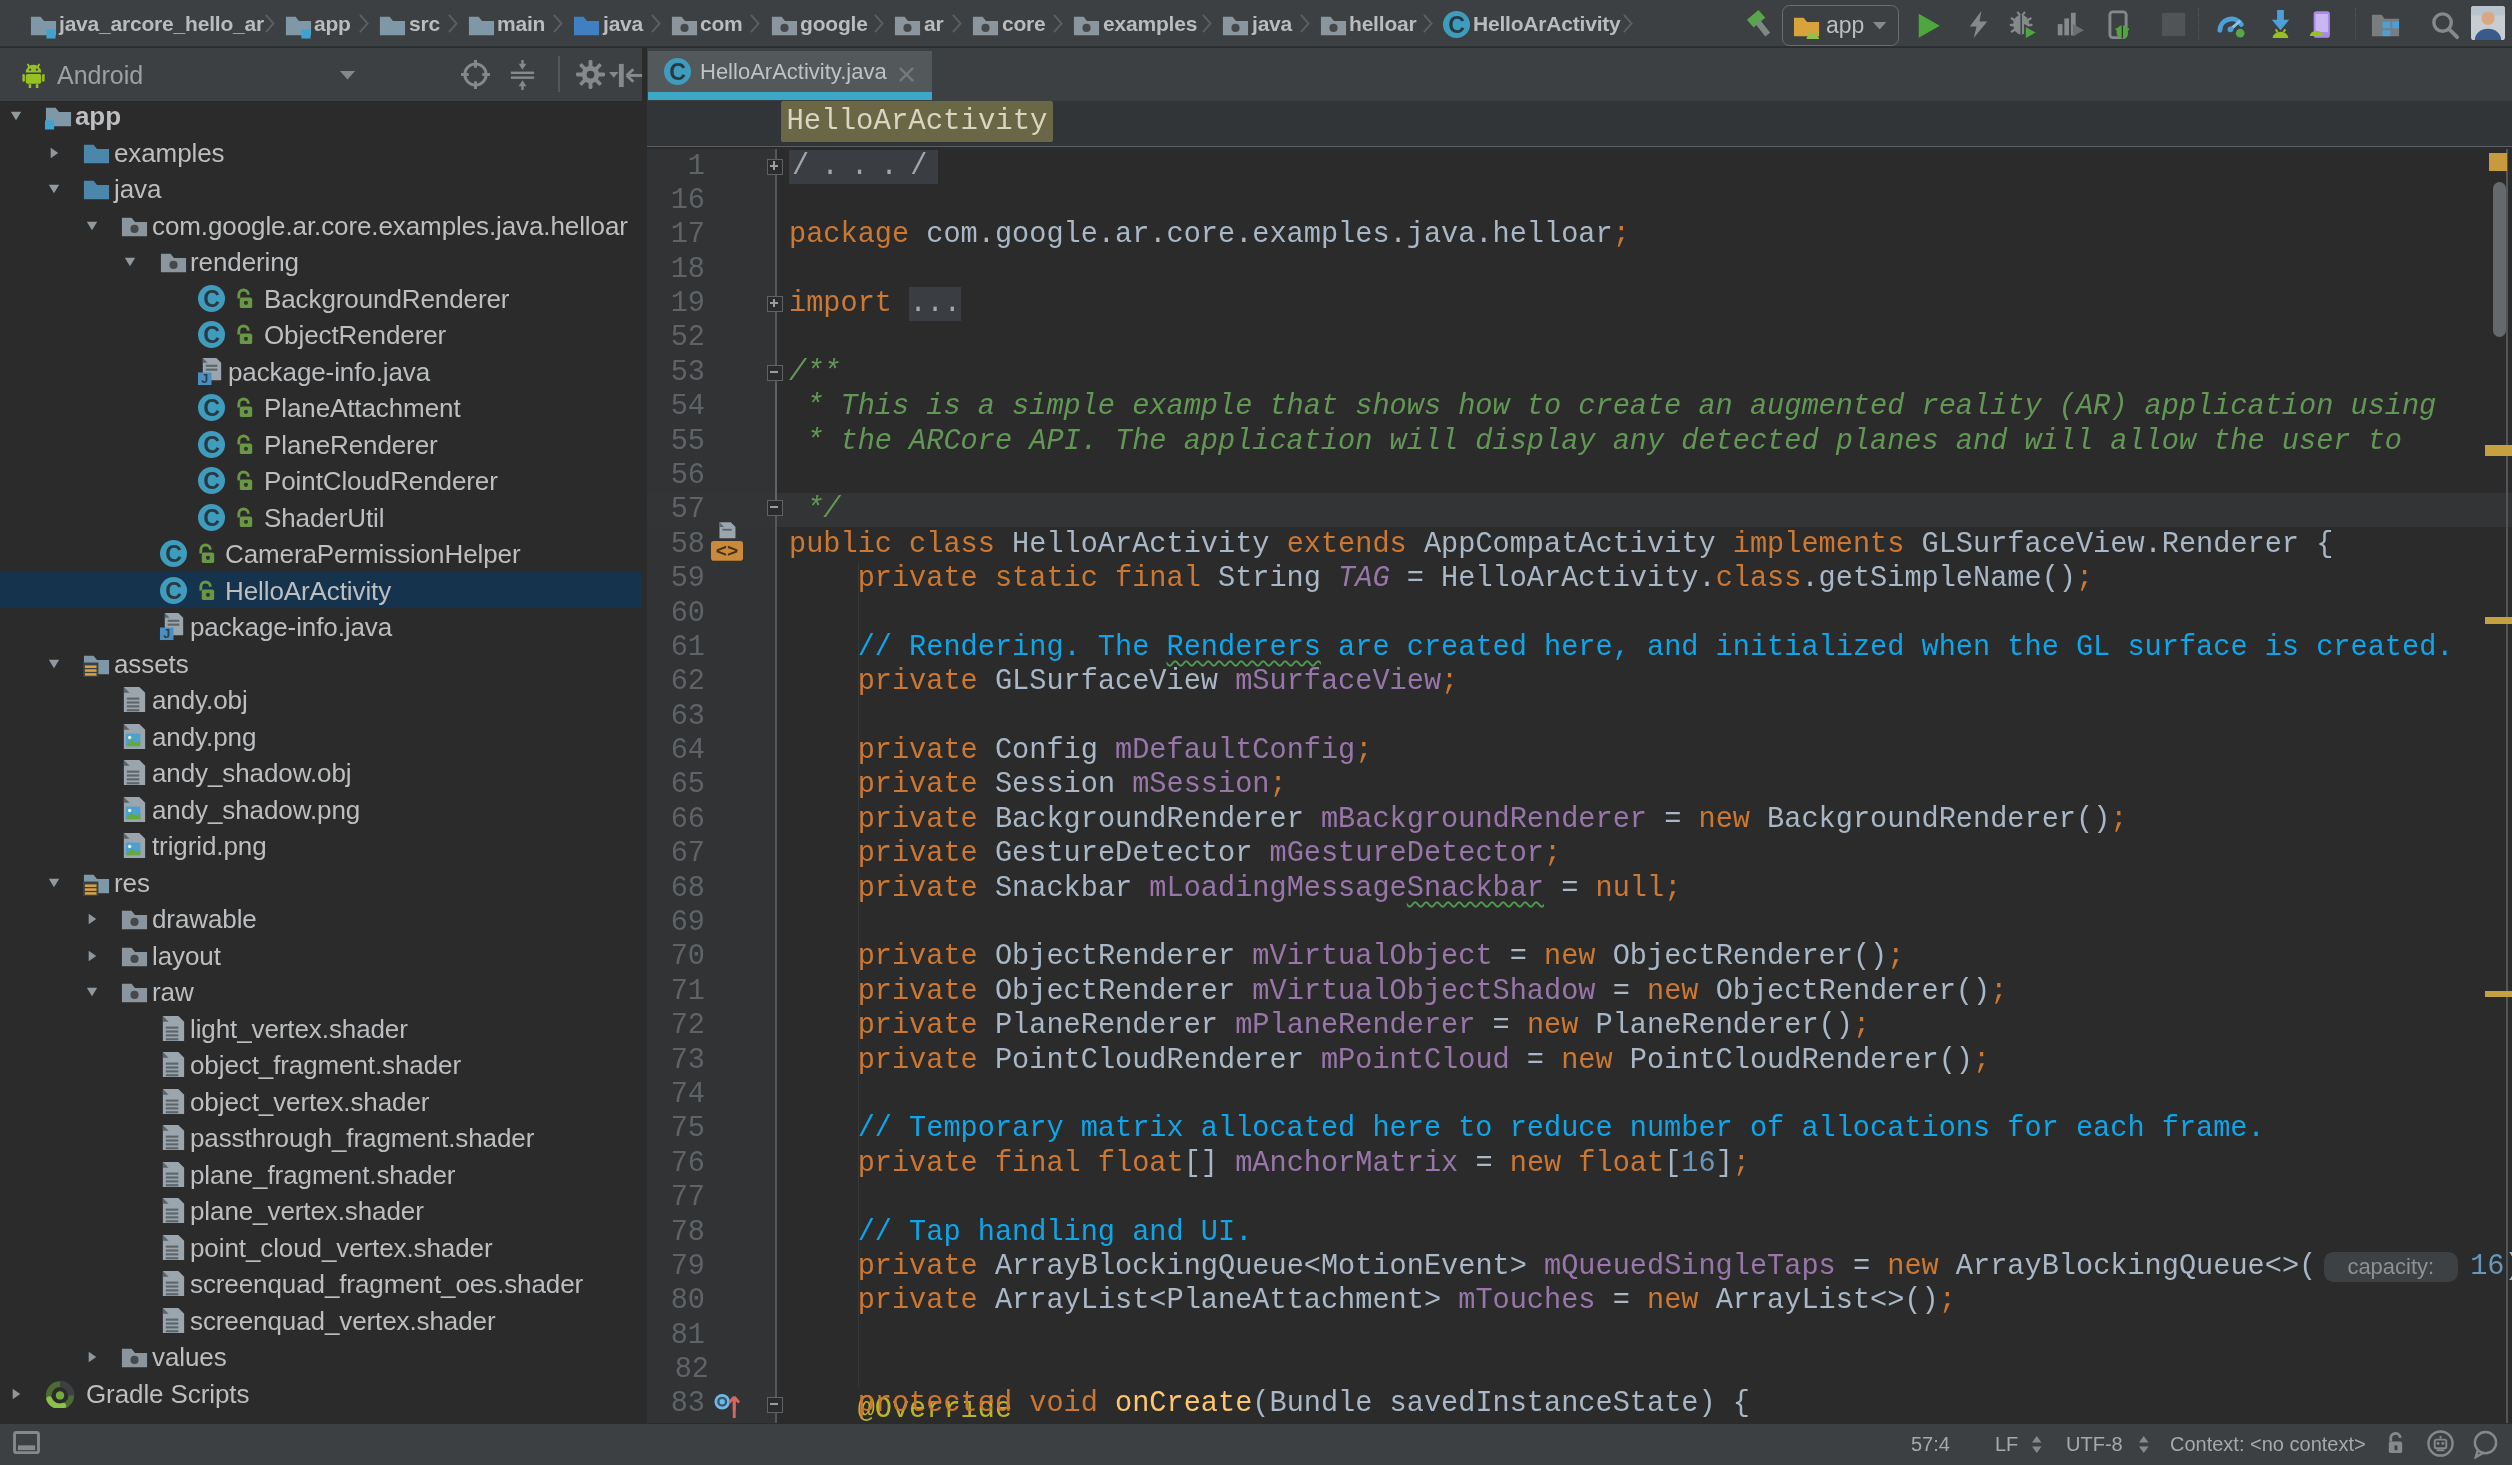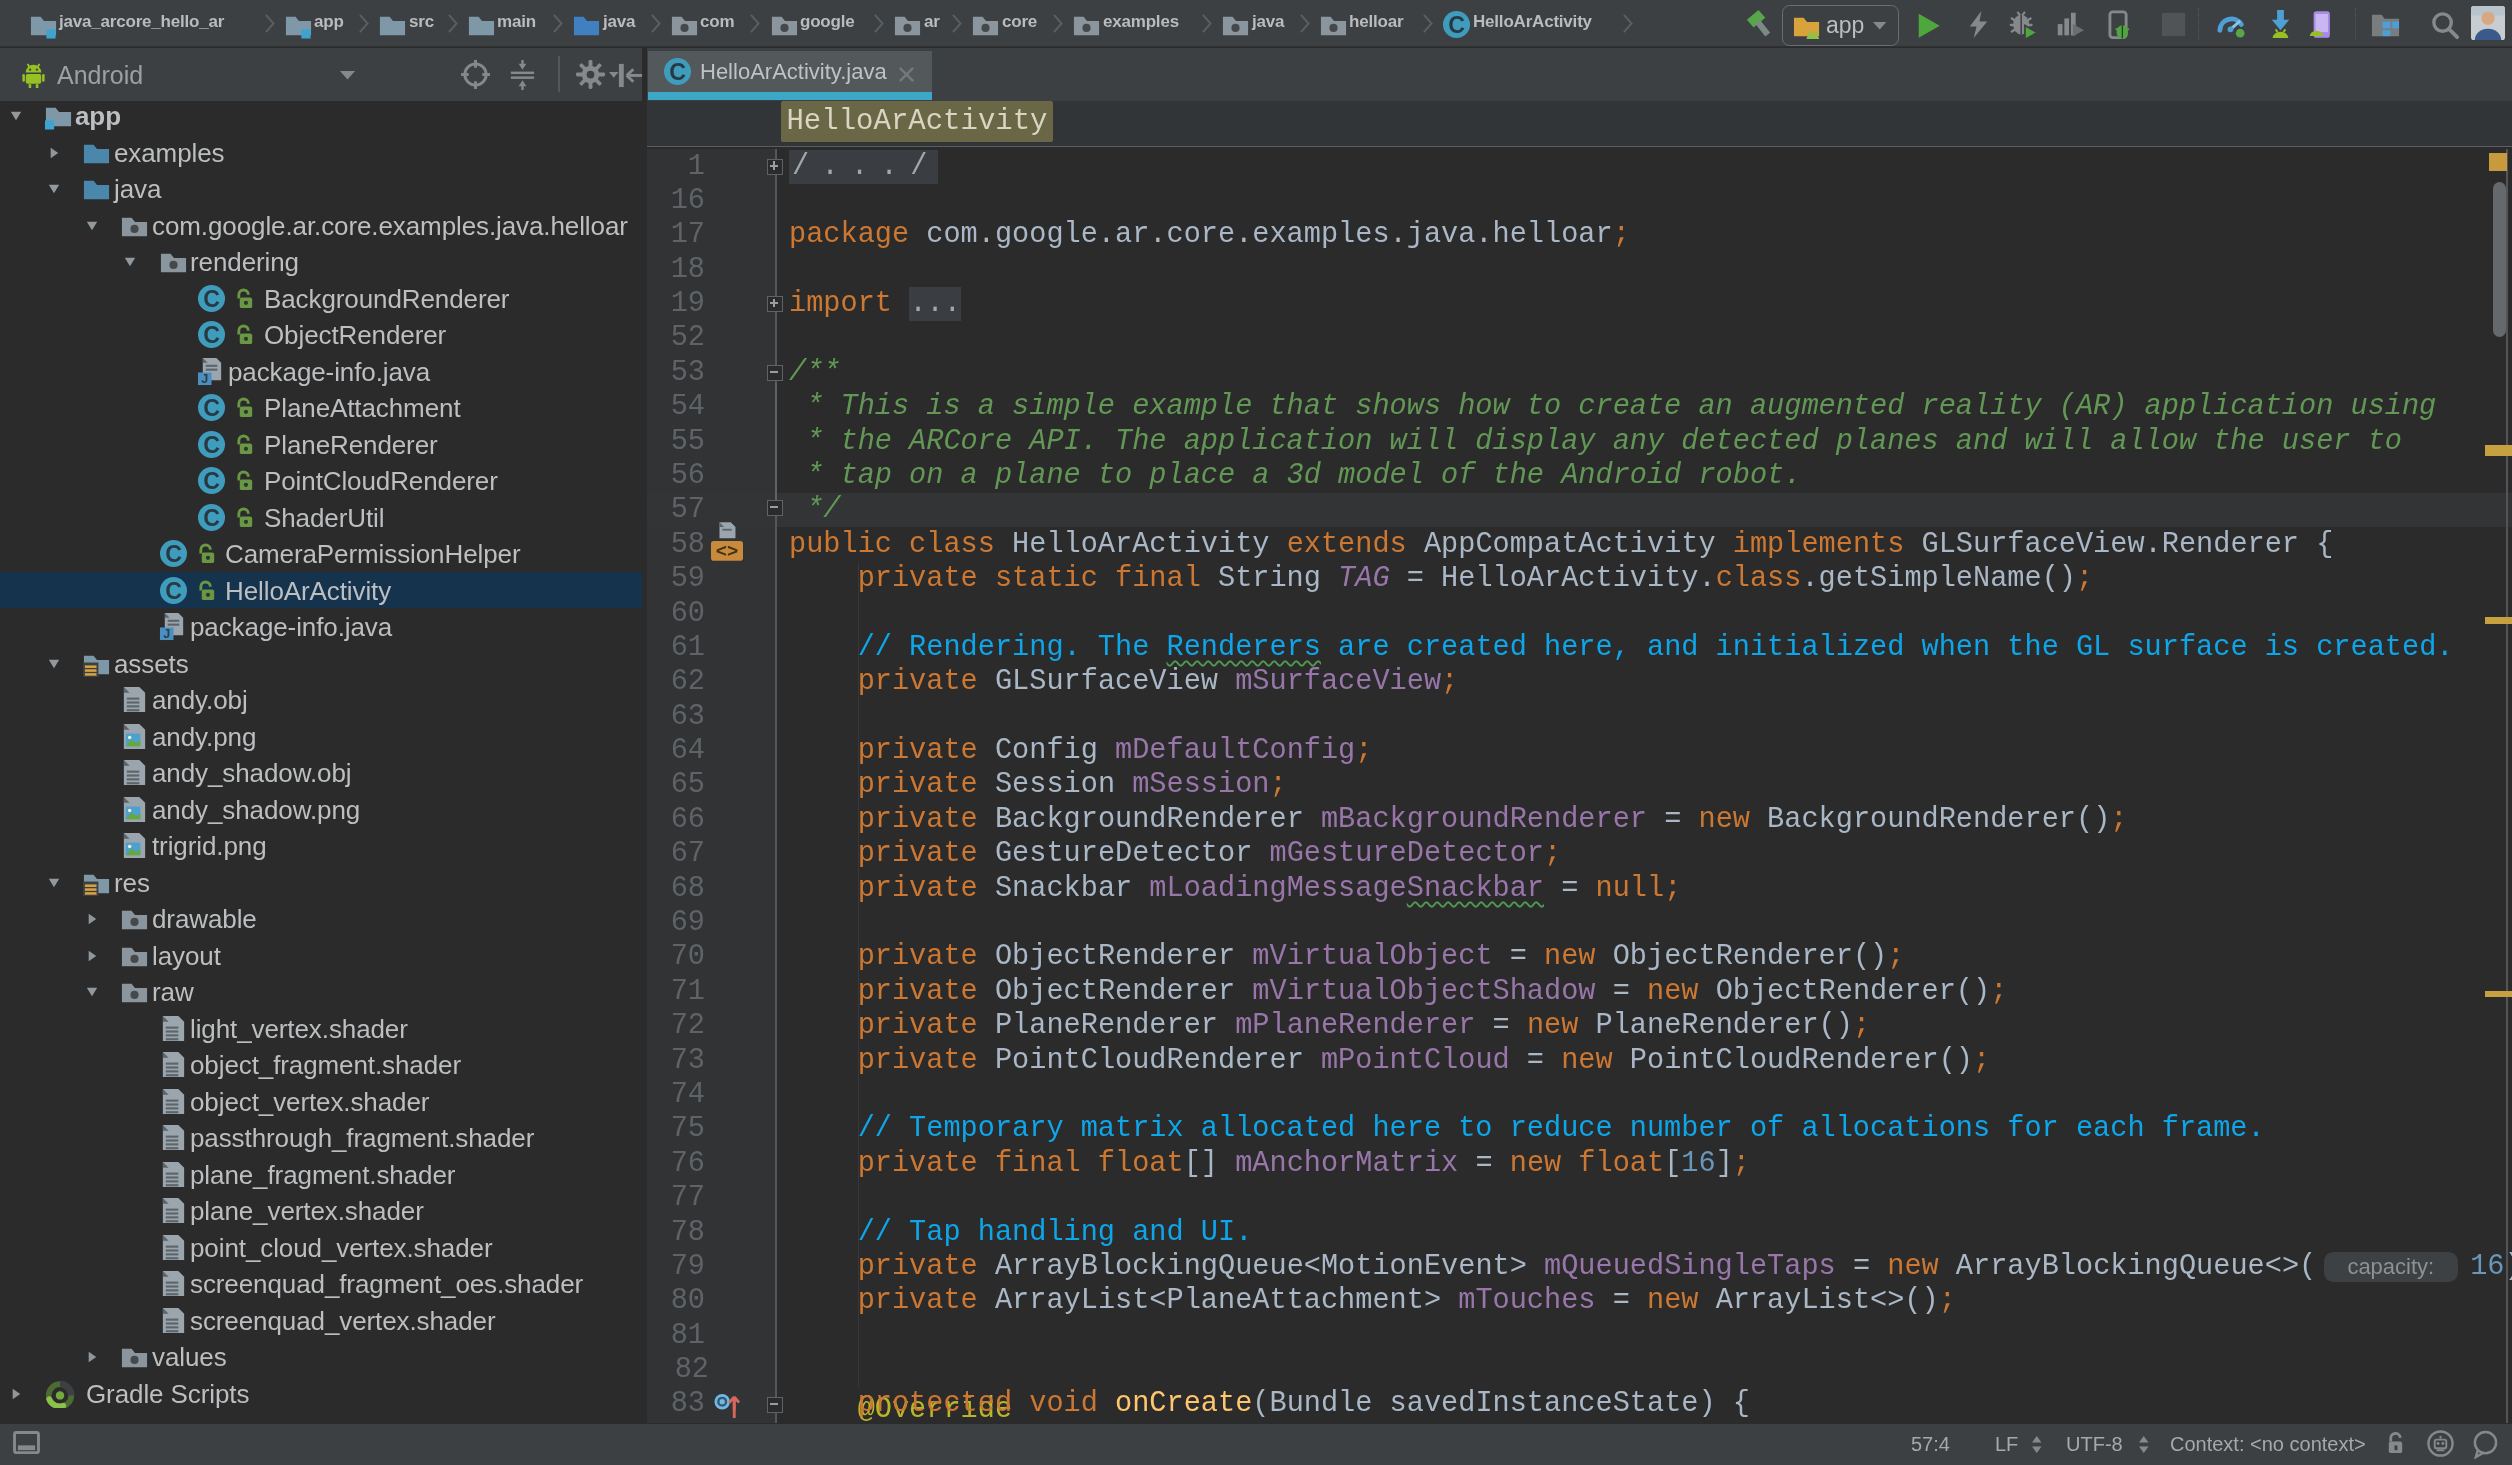--- a/index.html
+++ b/index.html
@@ -5,21 +5,21 @@
 body{font-family:"Liberation Sans",sans-serif;position:relative;}
 .abs{position:absolute;}
 #topbar{left:0;top:0;width:2512px;height:47px;background:#3d4042;border-bottom:1px solid #2e3132;}
 #projbar{left:0;top:48px;width:642px;height:53px;background:#3d4042;}
 #tabbar{left:647px;top:48px;width:1866px;height:53px;background:#3d4042;}
 #ctxstrip{left:647px;top:101px;width:1866px;height:46px;background:#323537;border-bottom:1.9px solid #5c5f61;}
 #editor{left:647px;top:149px;width:1866px;height:1274px;background:#2b2b2b;overflow:hidden;}
 #gutterbg{left:0px;top:0px;width:129px;height:1274px;background:#313335;}
 #guttersep{left:128px;top:0px;width:1.9px;height:1274px;background:#55585a;}
 #statusbar{left:0;top:1423px;width:2512px;height:42px;background:#3d4042;border-top:1px solid #292b2c;}
-.crumbtxt{font-size:17px;font-weight:bold;color:#b9bbbd;letter-spacing:-0.2px;}
+.crumbtxt{font-size:21px;font-weight:bold;color:#b9bbbd;letter-spacing:-0.2px;}
 .treerow{position:absolute;left:0;width:642px;height:36px;}
 .treerow .tlabel{position:absolute;top:3.8px;font-size:26px;color:#bcbec0;white-space:pre;letter-spacing:-0.1px;}
 .sel{background:#15334d;}
 .mono{font-family:"Liberation Mono",monospace;}
 .codeline{position:absolute;white-space:pre;font-family:"Liberation Mono",monospace;font-size:28.6px;line-height:34px;height:34px;color:#a9b7c6;}
 .lnum{position:absolute;width:58px;text-align:right;font-family:"Liberation Mono",monospace;font-size:28.6px;line-height:34px;height:34px;color:#606366;}
 .kw{color:#cc7832;}
 .fld{color:#9876aa;}
 .sfld{color:#9876aa;font-style:italic;}
 .cmt{color:#0ea5e9;}
@@ -698,21 +698,20 @@
 <div class="codeline" style="left:142px;top:138px;"><span class="kw">import </span><span class="foldchip" style="width:52px;">...</span></div>
 <div class="lnum" style="left:0px;top:172px;">52</div>
 <div class="codeline" style="left:142px;top:172px;"></div>
 <div class="lnum" style="left:0px;top:207px;">53</div>
 <div class="codeline" style="left:142px;top:207px;"><span class="doc">/**</span></div>
 <div class="lnum" style="left:0px;top:241px;">54</div>
 <div class="codeline" style="left:142px;top:241px;"><span class="doc"> * This is a simple example that shows how to create an augmented reality (AR) application using</span></div>
 <div class="lnum" style="left:0px;top:276px;">55</div>
 <div class="codeline" style="left:142px;top:276px;"><span class="doc"> * the ARCore API. The application will display any detected planes and will allow the user to</span></div>
 <div class="lnum" style="left:0px;top:310px;">56</div>
-<div class="codeline" style="left:142px;top:310px;"><span class="doc"> * tap on a plane to place a 3d model of the Android robot.</span></div>
 <div class="lnum" style="left:0px;top:344px;font-family:Liberation Mono, monospace;">57</div>
 <div class="codeline" style="left:142px;top:344px;"><span class="doc"> */</span></div>
 <div class="lnum" style="left:0px;top:379px;">58</div>
 <div class="codeline" style="left:142px;top:379px;"><span class="kw">public class </span>HelloArActivity <span class="kw">extends</span> AppCompatActivity <span class="kw">implements</span> GLSurfaceView.Renderer {</div>
 <div class="lnum" style="left:0px;top:413px;">59</div>
 <div class="codeline" style="left:142px;top:413px;">    <span class="kw">private static final </span>String <span class="sfld">TAG</span> = HelloArActivity.<span class="kw">class</span>.getSimpleName()<span class="kw">;</span></div>
 <div class="lnum" style="left:0px;top:448px;">60</div>
 <div class="codeline" style="left:142px;top:448px;"></div>
 <div class="lnum" style="left:0px;top:482px;">61</div>
 <div class="codeline" style="left:142px;top:482px;">    <span class="cmt">// Rendering. The <span class="wavy">Renderers</span> are created here, and initialized when the GL surface is created.</span></div>

